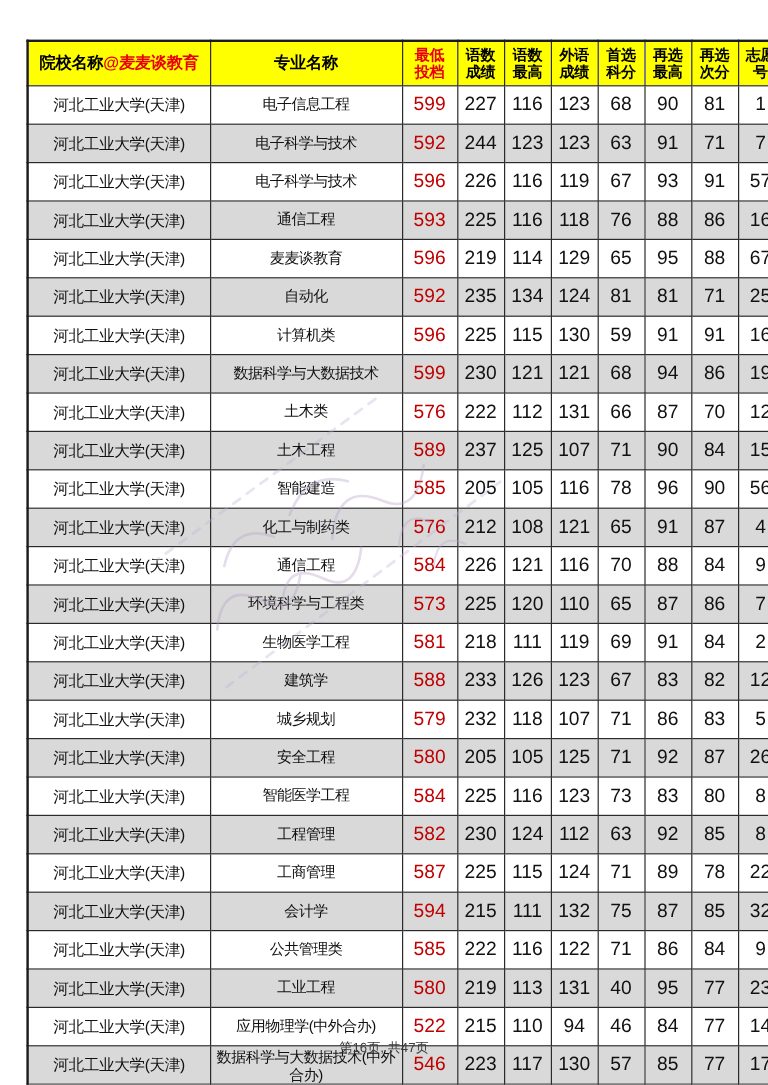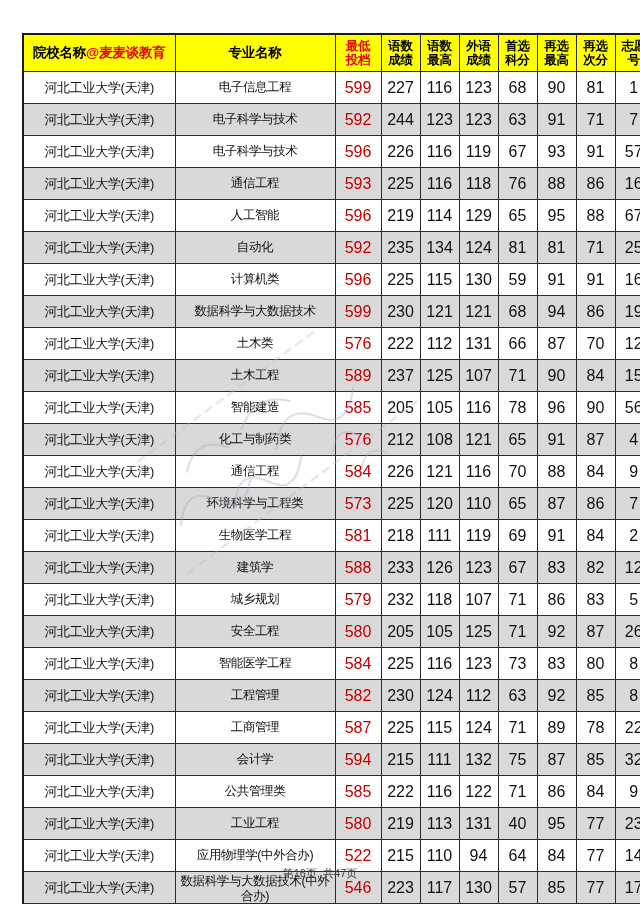--- a/index.html
+++ b/index.html
@@ -259,21 +259,21 @@
             <td class="num">225</td>
             <td class="num">116</td>
             <td class="num">118</td>
             <td class="num">76</td>
             <td class="num">88</td>
             <td class="num">86</td>
             <td class="num">16</td>
           </tr>
           <tr>
             <td class="school">河北工业大学(天津)</td>
-            <td class="major">人工智能</td>
+            <td class="major">麦麦谈教育</td>
             <td class="minscore">596</td>
             <td class="num">219</td>
             <td class="num">114</td>
             <td class="num">129</td>
             <td class="num">65</td>
             <td class="num">95</td>
             <td class="num">88</td>
             <td class="num">67</td>
           </tr>
           <tr class="alt">
@@ -504,21 +504,21 @@
             <td class="num">77</td>
             <td class="num">23</td>
           </tr>
           <tr>
             <td class="school">河北工业大学(天津)</td>
             <td class="major">应用物理学(中外合办)</td>
             <td class="minscore">522</td>
             <td class="num">215</td>
             <td class="num">110</td>
             <td class="num">94</td>
-            <td class="num">64</td>
+            <td class="num">46</td>
             <td class="num">84</td>
             <td class="num">77</td>
             <td class="num">14</td>
           </tr>
           <tr class="alt">
             <td class="school">河北工业大学(天津)</td>
             <td class="major clipped">
               <span class="clipbox">数据科学与大数据技术(中外合办)</span>
             </td>
             <td class="minscore">546</td>

